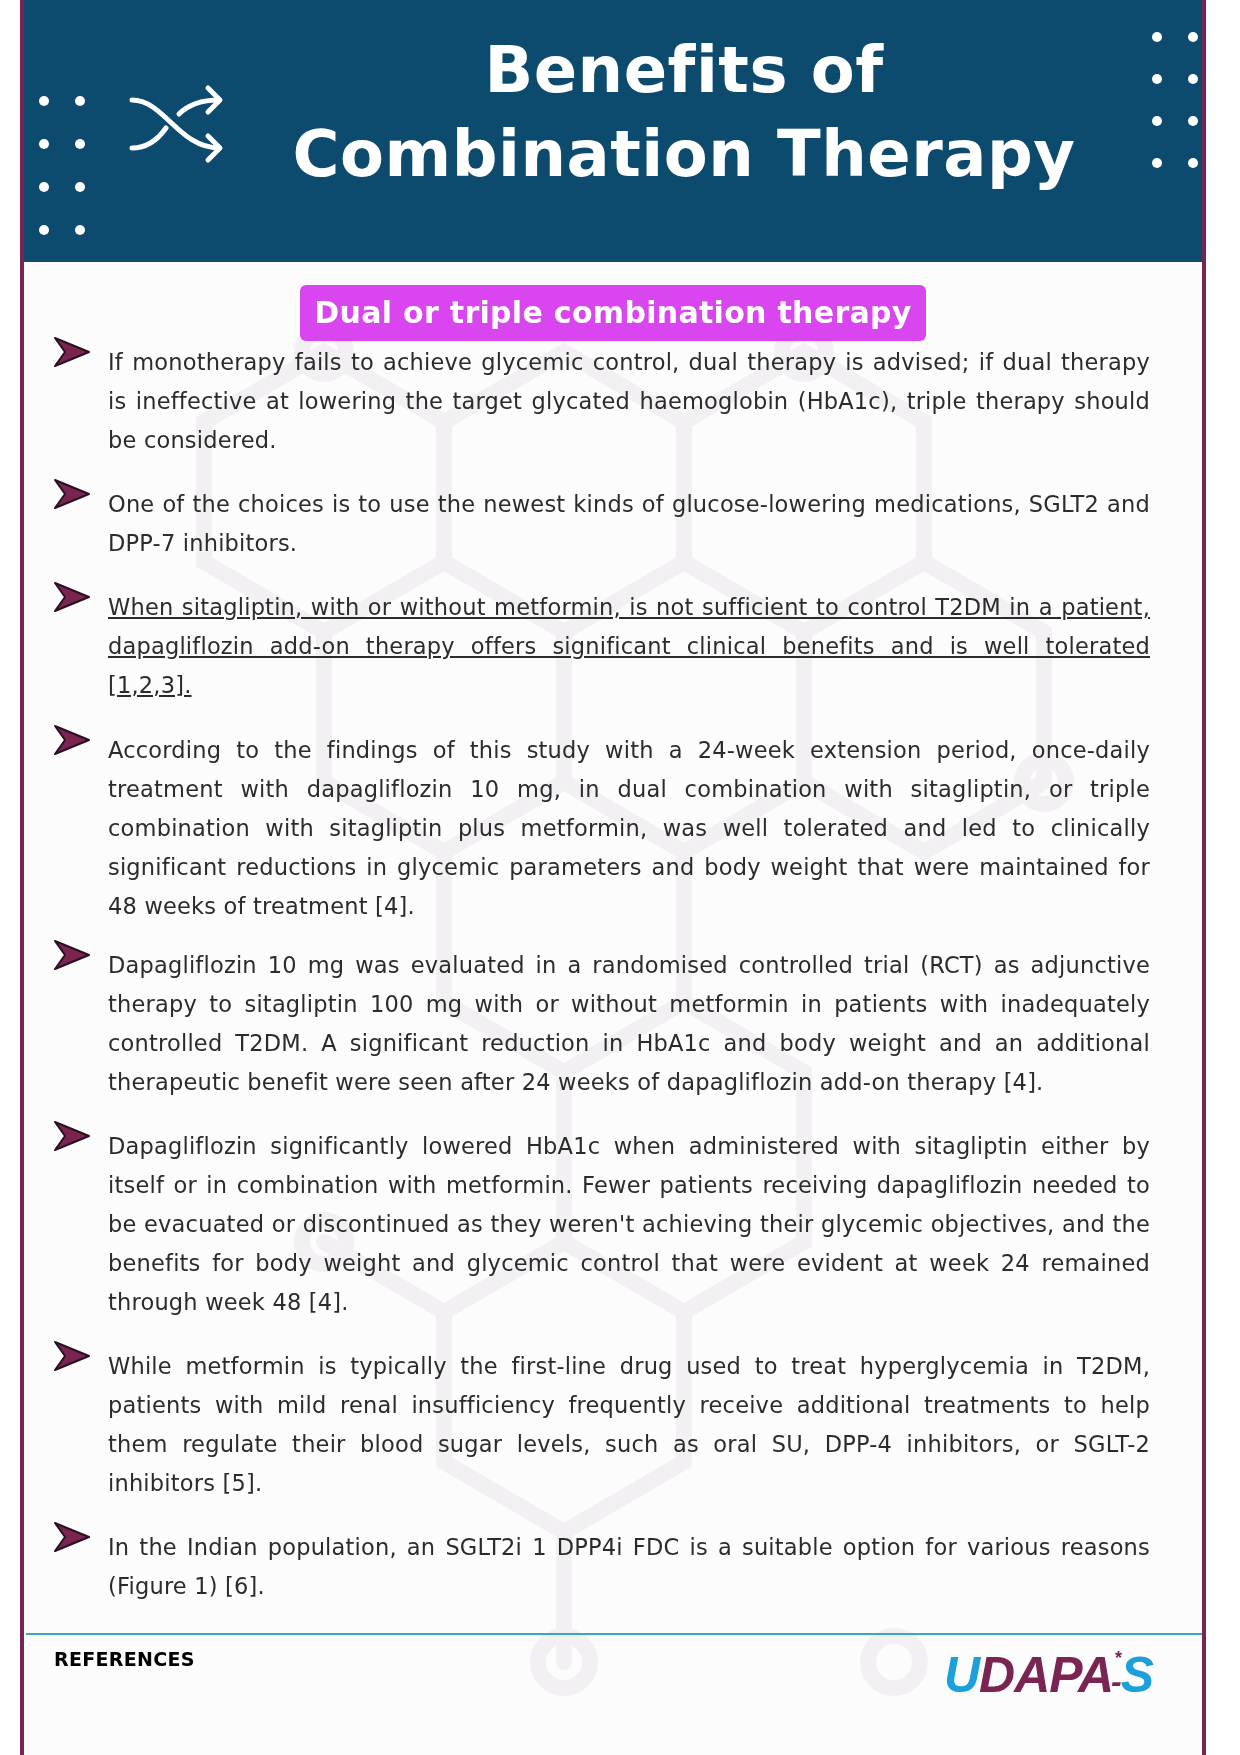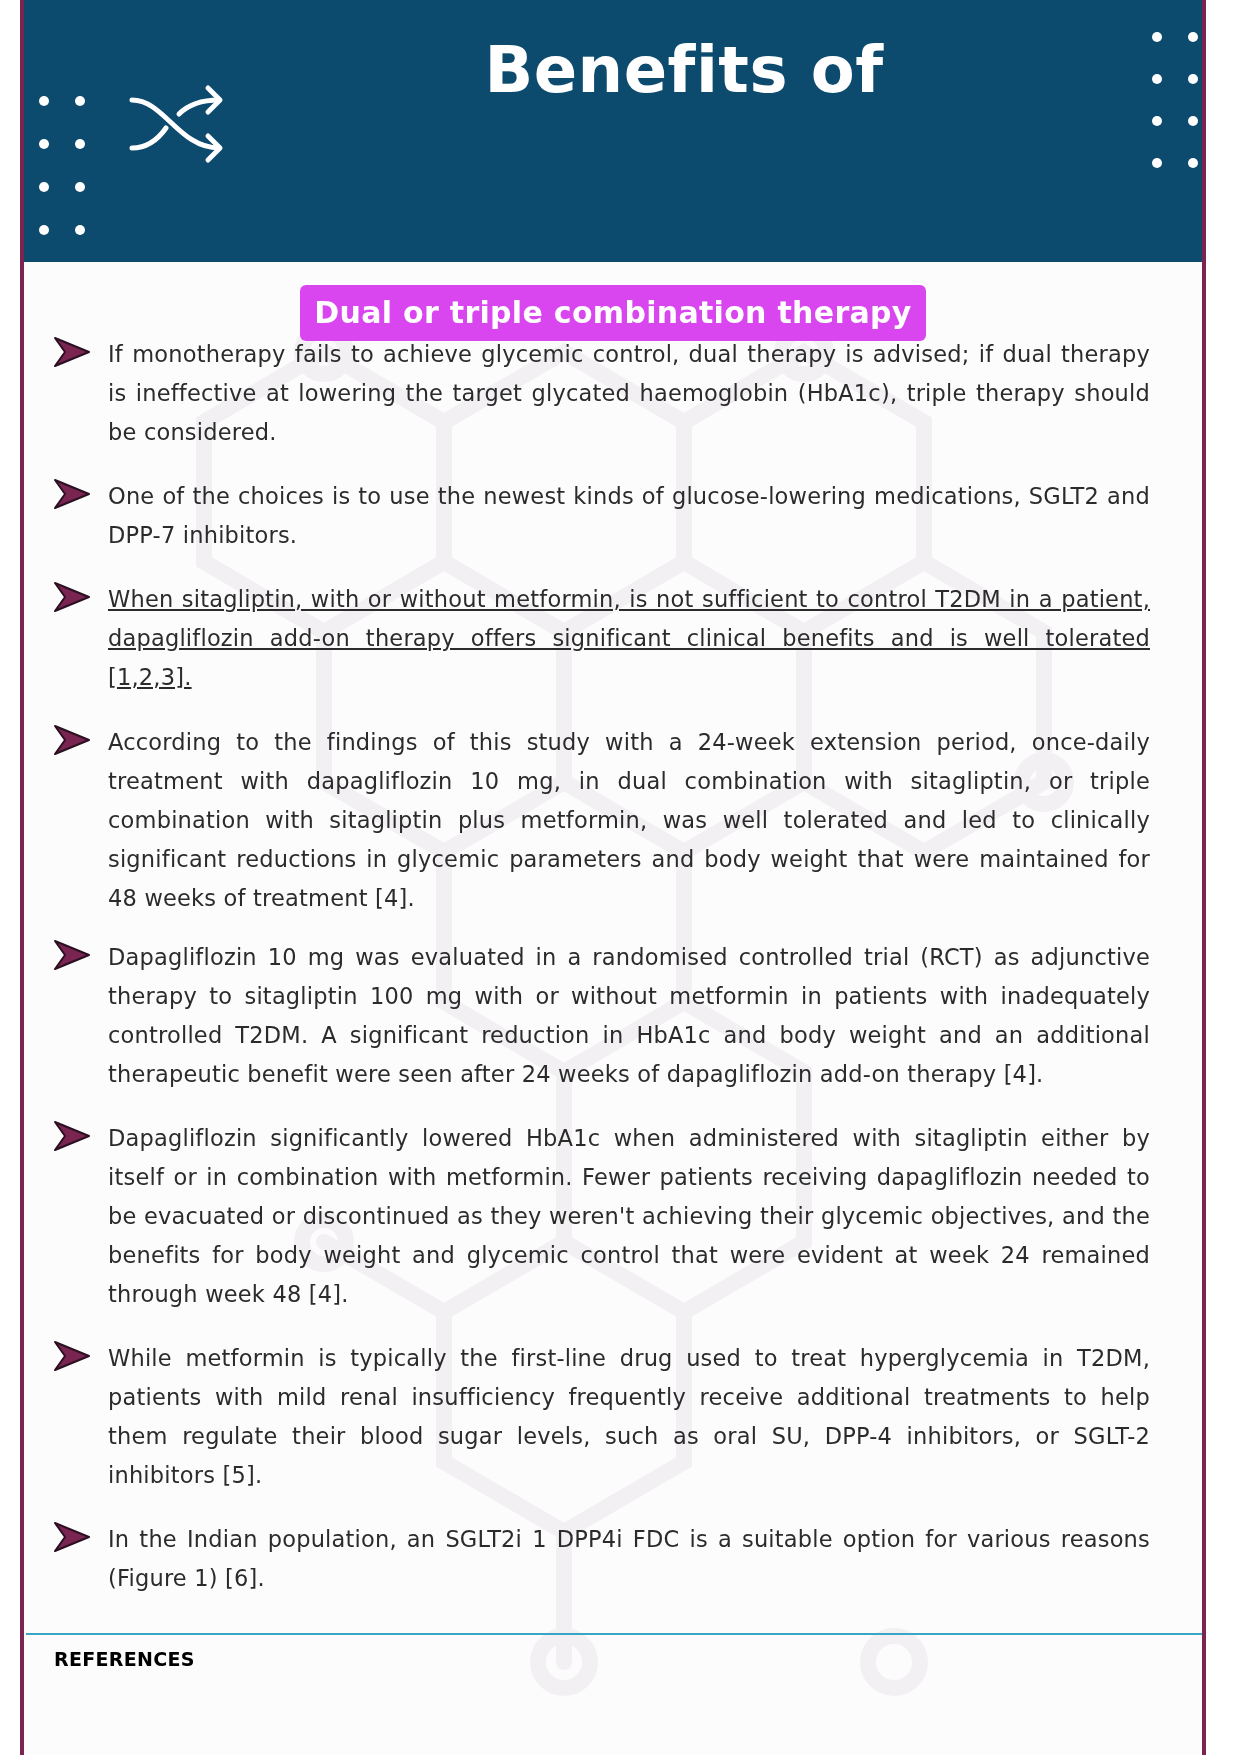--- a/index.html
+++ b/index.html
@@ -111,20 +111,21 @@
     }
     .bullet-text {
       position: absolute;
       left: 84px;
       width: 1042px;
       font-size: 22.5px;
       line-height: 39px;
       color: #2b2b2b;
       text-align: justify;
       letter-spacing: 0.2px;
+      margin-top: 8px;
     }
     .divider {
       position: absolute;
       left: 2px;
       top: 1633px;
       width: 1176px;
       height: 2px;
       background: #3aa6c6;
     }
     .references {
@@ -182,20 +183,21 @@
     <svg class="shuffle-icon" viewBox="0 0 110 90" fill="none" stroke="#ffffff" stroke-width="5" stroke-linecap="round" stroke-linejoin="round">
       <path d="M8 22 C40 22, 55 70, 95 70"></path>
       <path d="M8 70 C25 70, 35 60, 42 50"></path>
       <path d="M55 36 C65 26, 78 22, 95 22"></path>
       <path d="M84 10 L96 22 L84 34"></path>
       <path d="M84 58 L96 70 L84 82"></path>
     </svg>
 
     <div class="header-title">
       <div>Benefits of</div>
+      <div>Combination Therapy</div>
     </div>
 
     <div class="dots dots-right">
       <span></span>
         <span></span>
         <span></span>
         <span></span>
       <span></span>
         <span></span>
         <span></span>
@@ -273,14 +275,17 @@
           <path d="M3 3 L37 17 L3 31 L13 17 Z" fill="#7a2452" stroke="#2a1020" stroke-width="2" stroke-linejoin="round"></path>
         </svg>
       <div class="bullet-text" style="top:0px;">In the Indian population, an SGLT2i 1 DPP4i FDC is a suitable option for various reasons (Figure 1) [6].</div>
     </div>
   </div>
 
   <div class="divider"></div>
 
   <div class="references">REFERENCES</div>
 
+  <div class="logo">
+    <span class="u">U</span><span class="dapa">DAPA</span><span class="star">*</span><span class="dash">-</span><span class="s">S</span>
+  </div>
 
 </div>
 
 </body></html>

